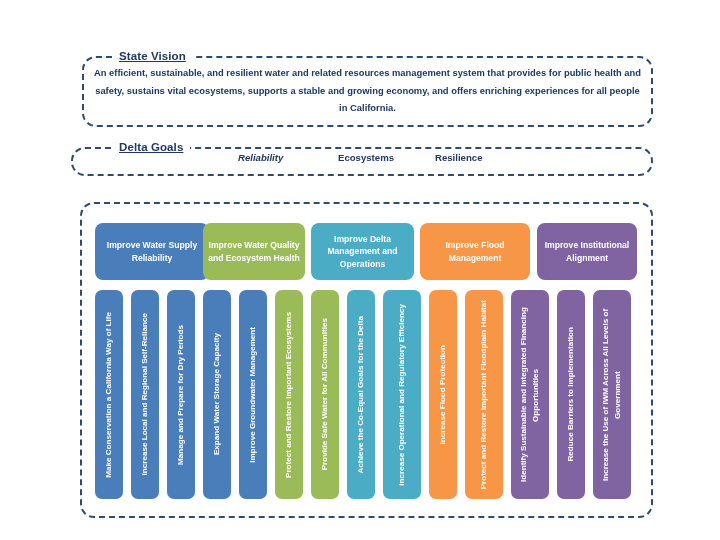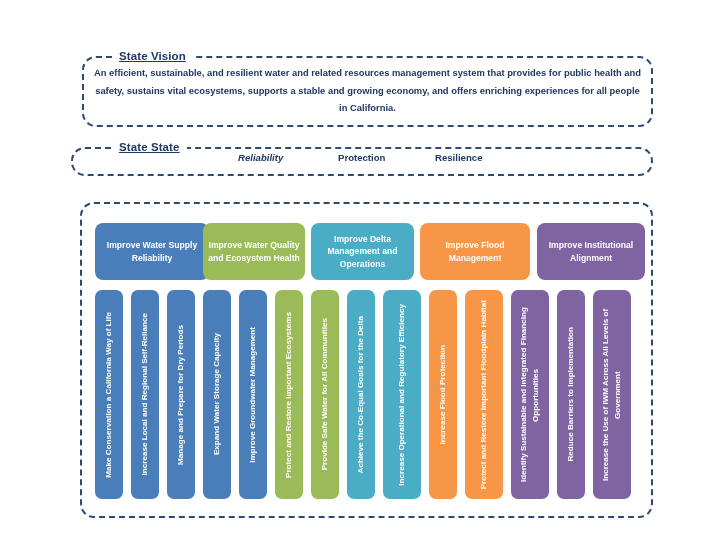--- a/index.html
+++ b/index.html
@@ -89,43 +89,43 @@
 </head>
 <body>
 
 <div class="canvas">
 
   <div class="dashbox" id="vision-box"></div>
   <div class="dashlabel" id="vision-label">State Vision</div>
   <div id="vision-text">An efficient, sustainable, and resilient water and related resources management system that provides for public health and safety, sustains vital ecosystems, supports a stable and growing economy, and offers enriching experiences  for all people in California.</div>
 
   <div class="dashbox" id="goals-box"></div>
-  <div class="dashlabel" id="goals-label">State State</div>
+  <div class="dashlabel" id="goals-label">Delta Goals</div>
   <div id="goals-row">
     <div class="goal" id="goal-0">Reliability</div>
-    <div class="goal" id="goal-1">Protection</div>
+    <div class="goal" id="goal-1">Ecosystems</div>
     <div class="goal" id="goal-2">Resilience</div>
   </div>
 
   <div class="dashbox" id="dwr-box"></div>
 
   <div id="category-row">
       <div class="cat" style="left: 95px; width: 114px; background: rgb(74, 126, 187);">
         <div class="cat-label">Improve Water Supply Reliability</div>
       </div>
       <div class="cat" style="left: 203px; width: 102px; background: rgb(155, 187, 89); justify-content: center;">
         <div class="cat-label">Improve Water Quality and Ecosystem Health</div>
       </div>
       <div class="cat" style="left: 311px; width: 103px; background: rgb(75, 172, 198);">
         <div class="cat-label">Improve Delta Management and Operations</div>
       </div>
       <div class="cat" style="left: 420px; width: 110px; background: rgb(247, 150, 70);">
         <div class="cat-label">Improve Flood Management</div>
       </div>
-      <div class="cat" style="left: 537px; width: 108px; background: rgb(128, 100, 162);">
+      <div class="cat" style="left: 537px; width: 100px; background: rgb(128, 100, 162);">
         <div class="cat-label">Improve Institutional Alignment</div>
       </div>
     </div>
   <div id="action-row">
       <div class="bar" style="left: 95px; width: 28px; background: rgb(74, 126, 187);">
         <div class="bar-label" style="max-width: 14px;">Make Conservation a California Way of Life</div>
       </div>
       <div class="bar" style="left: 131px; width: 28px; background: rgb(74, 126, 187);">
         <div class="bar-label" style="max-width: 14px;">Increase Local and Regional Self-Reliance</div>
       </div>

